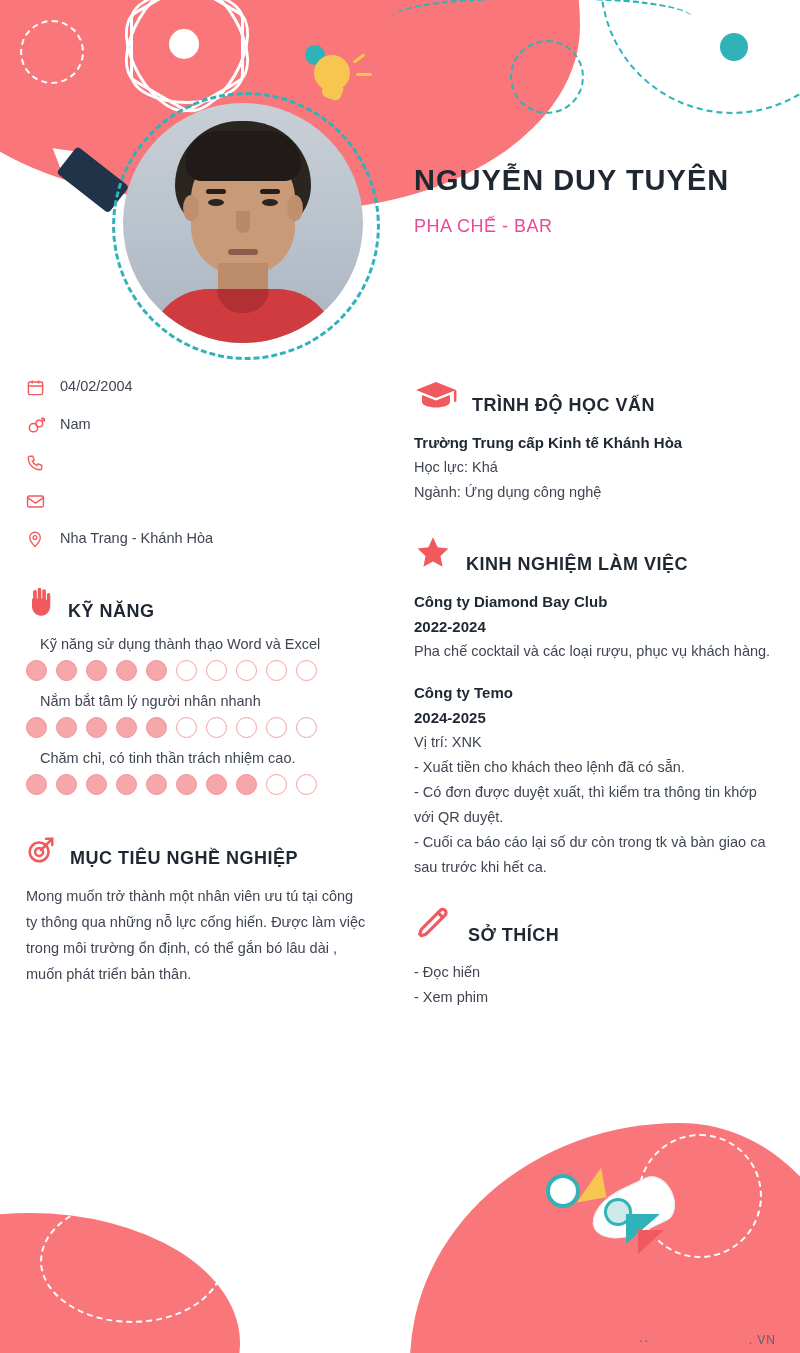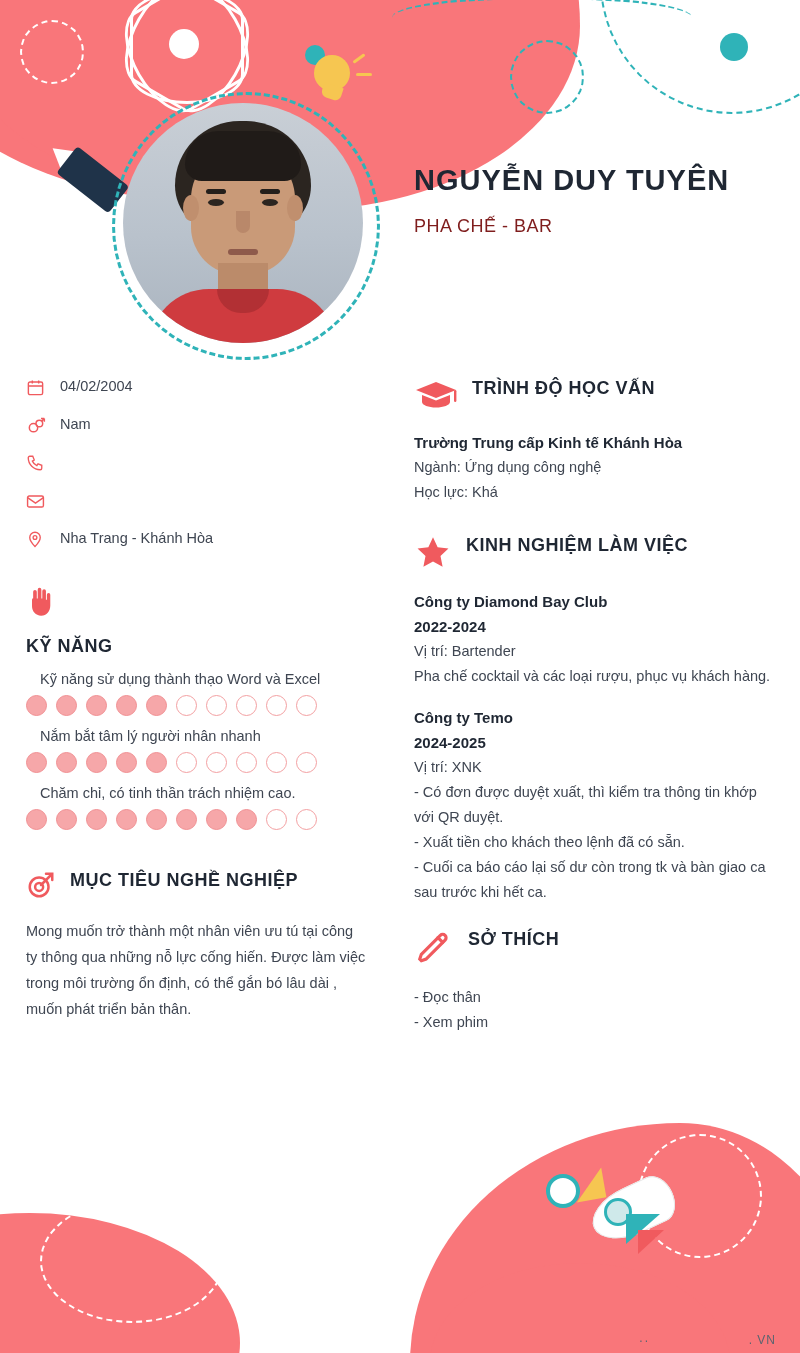--- a/index.html
+++ b/index.html
@@ -92,32 +92,32 @@
   .pf-shirt{position:absolute;left:26px;top:186px;width:188px;height:70px;border-radius:60px 60px 0 0;background:#cf3b3f;}
   .pf-collar{position:absolute;left:94px;top:186px;width:52px;height:24px;border-radius:0 0 26px 26px;background:#b23034;}
 
   
   .name{
     position:absolute;left:414px;top:164px;
     font-size:29px;font-weight:bold;letter-spacing:1px;color:#1f2733;
   }
   .role{
     position:absolute;left:414px;top:216px;
-    font-size:18px;color:#7f1d1d;letter-spacing:.5px;
+    font-size:18px;color:#ec4899;letter-spacing:.5px;
   }
 
   
   .col-left{position:absolute;left:26px;top:378px;width:340px;}
   .col-right{position:absolute;left:414px;top:378px;width:364px;}
 
   .info-row{display:flex;align-items:flex-start;height:38px;}
   .info-icon{width:34px;color:#f05a5e;display:flex;align-items:center;}
   .info-text{font-size:14.5px;color:#3f4652;}
 
-  .sec-head{display:flex;align-items:flex-start;gap:14px;margin-top:18px;margin-bottom:14px;}
+  .sec-head{display:flex;align-items:flex-end;gap:14px;margin-top:18px;margin-bottom:14px;}
   .sec-title{font-size:18px;font-weight:bold;color:#1f2733;letter-spacing:.5px;}
 
   .skill-name{font-size:14.5px;color:#3f4652;margin:10px 0 8px 14px;}
   .dots{display:flex;gap:9px;margin-bottom:12px;}
   .dot{width:21px;height:21px;border-radius:50%;border:1.6px solid #f3a0a2;box-sizing:border-box;}
   .dot.on{background:#f6a7a9;border-color:#f19093;}
 
   .para{font-size:14.5px;line-height:26px;color:#3f4652;}
   .bold-line{font-size:15px;font-weight:bold;color:#1f2733;line-height:25px;}
   .line{font-size:14.5px;color:#3f4652;line-height:25px;}
@@ -245,21 +245,21 @@
     <div class="info-row">
       <span class="info-icon">
         <svg width="18" height="18" viewBox="0 0 24 24" fill="none" stroke="#f05a5e" stroke-width="1.8">
           <path d="M12 22s7-7.2 7-12a7 7 0 10-14 0c0 4.8 7 12 7 12z"></path>
             <circle cx="12" cy="10" r="2.5"></circle>
         </svg>
       </span>
       <span class="info-text">Nha Trang - Khánh Hòa</span>
     </div>
 
-    <div class="sec-head" style="flex-direction:column;">
+    <div class="sec-head" style="">
       <span>
         <svg width="28" height="32" viewBox="0 0 24 28" fill="#f05a5e">
           <path d="M6 12V5a1.6 1.6 0 013.2 0v6h.8V3.2a1.6 1.6 0 013.2 0V11h.8V4.4a1.6 1.6 0 013.2 0V12h.8V7.6a1.5 1.5 0 013 0V17c0 5-3.2 9-8 9s-8-3.6-8-8.4V12a1.5 1.5 0 013 0z"></path>
         </svg>
       </span>
       <span class="sec-title">KỸ NĂNG</span>
     </div>
 
     <div>
       <div class="skill-name">Kỹ năng sử dụng thành thạo Word và Excel</div>
@@ -324,59 +324,58 @@
       <span>
         <svg width="44" height="34" viewBox="0 0 44 34" fill="#f05a5e">
           <path d="M22 4L2 12l20 8 20-8-20-8z"></path>
           <path d="M8 17v7c0 3 6.5 5.5 14 5.5S36 27 36 24v-7l-14 5.6L8 17z"></path>
           <rect x="40" y="12" width="2.4" height="12" rx="1.2"></rect>
         </svg>
       </span>
       <span class="sec-title">TRÌNH ĐỘ HỌC VẤN</span>
     </div>
     <div class="bold-line">Trường Trung cấp Kinh tế Khánh Hòa</div>
+    <div class="line">Học lực: Khá</div>
     <div class="line">Ngành: Ứng dụng công nghệ</div>
-    <div class="line">Học lực: Khá</div>
 
     <div class="sec-head" style="margin-top:30px;">
       <span>
         <svg width="38" height="36" viewBox="0 0 24 24" fill="#f05a5e">
           <path d="M12 1.5l3.1 6.6 7.2.9-5.3 5 1.4 7.1L12 17.6 5.6 21.1 7 14 1.7 9l7.2-.9L12 1.5z"></path>
         </svg>
       </span>
       <span class="sec-title">KINH NGHIỆM LÀM VIỆC</span>
     </div>
 
     <div>
       <div class="bold-line">Công ty Diamond Bay Club</div>
       <div class="bold-line">2022-2024</div>
-      <div class="line">Vị trí: Bartender</div>
       <div class="line">Pha chế cocktail và các loại rượu, phục vụ khách hàng.</div>
     </div>
 
     <div class="gap"></div>
 
     <div>
       <div class="bold-line">Công ty Temo</div>
       <div class="bold-line">2024-2025</div>
       <div class="line">Vị trí: XNK</div>
+      <div class="line">- Xuất tiền cho khách theo lệnh đã có sẵn.</div>
       <div class="line">- Có đơn được duyệt xuất, thì kiểm tra thông tin khớp với QR duyệt.</div>
-      <div class="line">- Xuất tiền cho khách theo lệnh đã có sẵn.</div>
       <div class="line">- Cuối ca báo cáo lại số dư còn trong tk và bàn giao ca sau trước khi hết ca.</div>
     </div>
 
     <div class="sec-head" style="margin-top:24px;">
       <span>
         <svg width="40" height="38" viewBox="0 0 24 24" fill="none" stroke="#f05a5e" stroke-width="2" stroke-linecap="round">
           <path d="M4 20l3-1 12-12a2.1 2.1 0 00-3-3L4 16l-1 3z"></path>
           <path d="M14.5 5.5l3 3"></path>
         </svg>
       </span>
       <span class="sec-title">SỞ THÍCH</span>
     </div>
-    <div class="line">- Đọc thân</div>
+    <div class="line">- Đọc hiến</div>
     <div class="line">- Xem phim</div>
   </div>
 
   <div class="footer-dots">..</div>
   <div class="footer">. VN</div>
 
 </div>
 
 </body></html>

